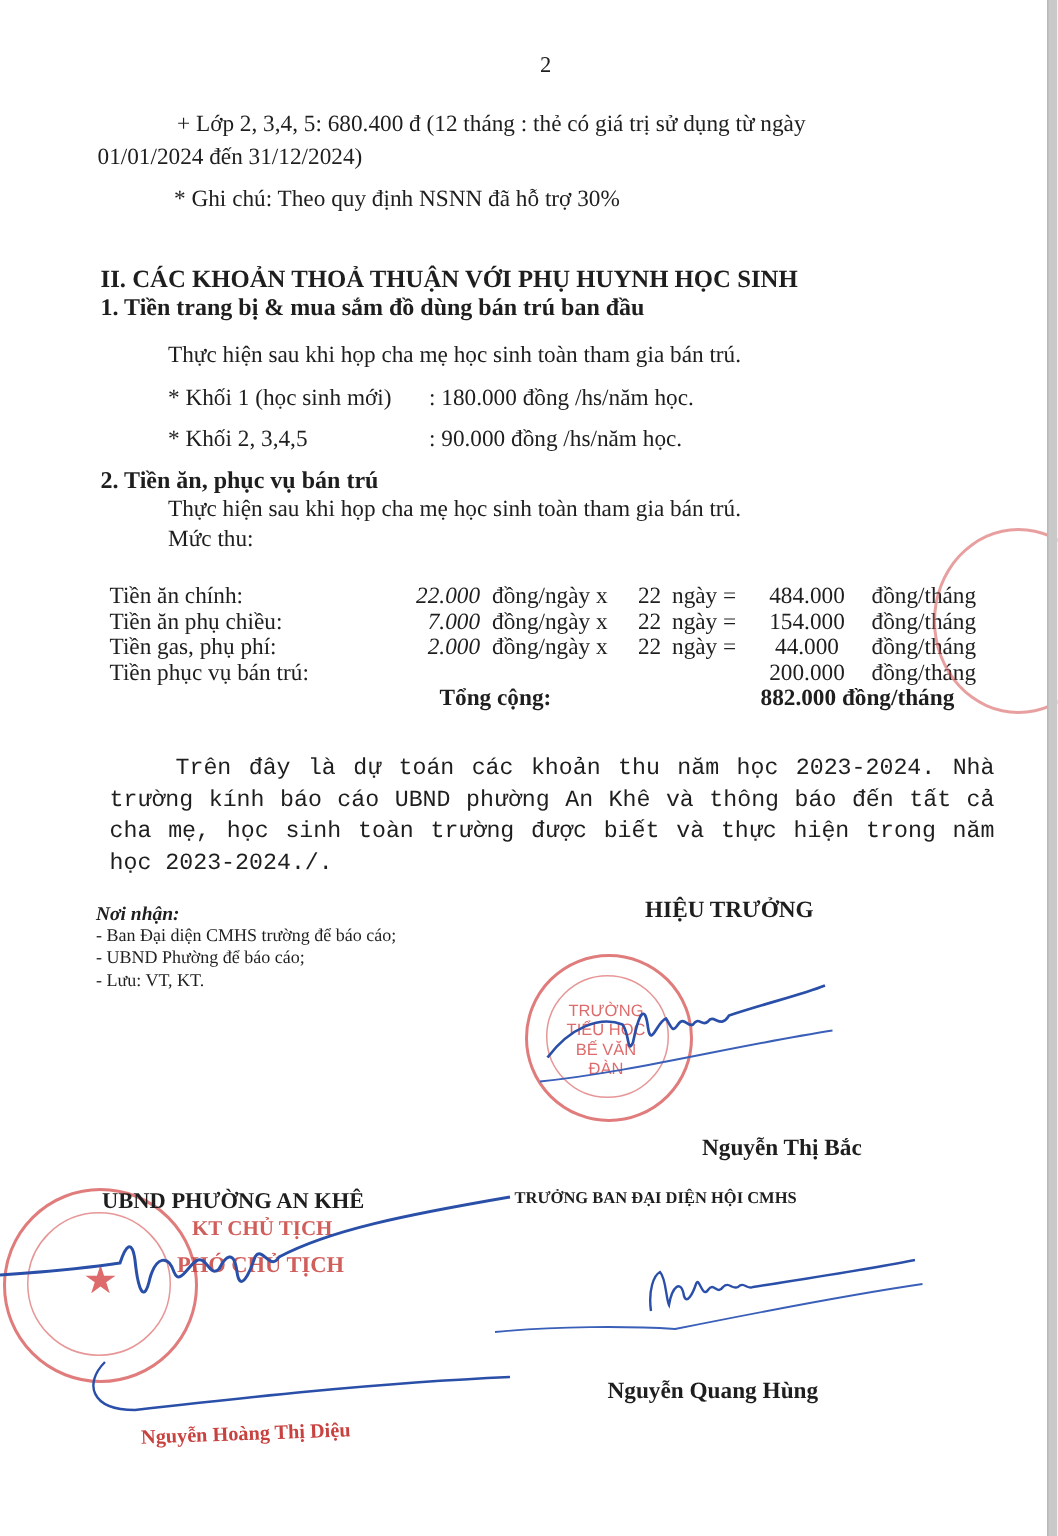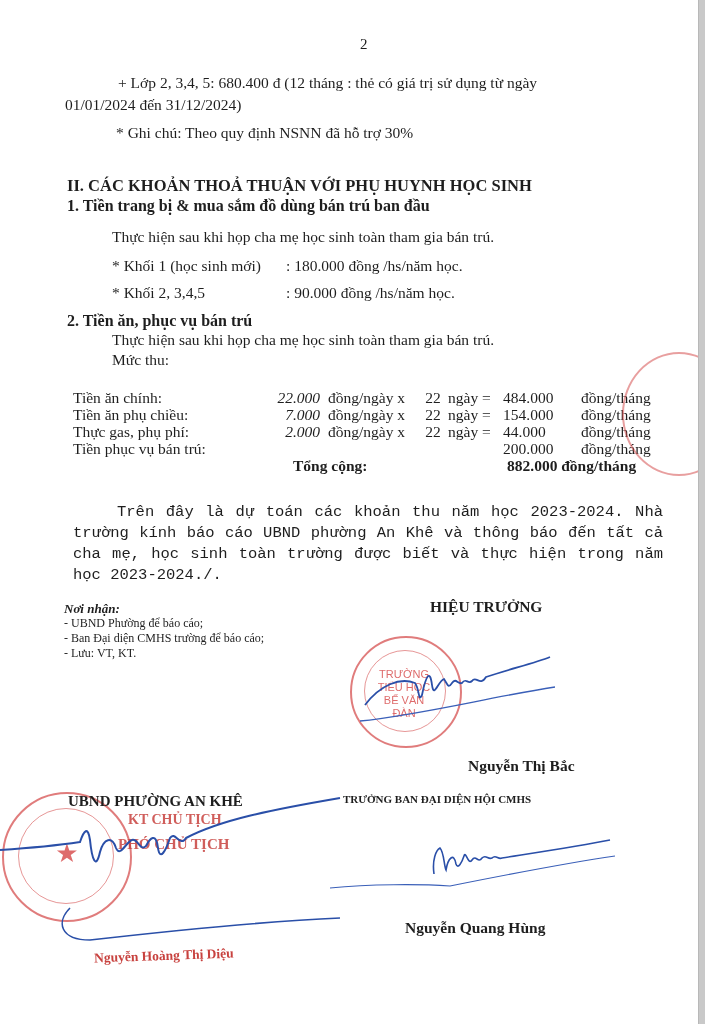--- a/index.html
+++ b/index.html
@@ -16,21 +16,21 @@
     .b { font-weight: bold; }
     .i { }
     .page-num { left: 360px; top: 36px; font-size: 15px; }
     .fee-tbl { position: absolute; left: 73px; top: 389px; font-size: 15.5px; border-collapse: collapse; }
     .fee-tbl td { padding: 0; height: 17px; line-height: 17px; white-space: nowrap; }
     .c-label { width: 175px; }
     .c-rate { width: 72px; text-align: right; padding-right: 8px !important; font-style: italic; }
     .c-unit { width: 90px; }
     .c-days { width: 30px; text-align: center; }
     .c-dunit { width: 55px; }
-    .c-amt { width: 70px; text-align: left; padding-right: 8px !important; margin-top: 20px; }
+    .c-amt { width: 70px; text-align: center; padding-right: 8px !important; margin-top: 20px; }
     .c-cur { width: 70px; }
     .para { position: absolute; left: 73px; top: 502px; width: 590px; font-size: 15.5px; line-height: 21px; text-align: justify; font-family: Liberation Mono, monospace; }
     .para .ind { display: inline-block; width: 44px; }
     .recv { left: 64px; top: 601px; font-size: 12px; line-height: 15px; }
     .recv-title { font-weight: bold; font-style: italic; font-size: 13px; }
     .stamp { position: absolute; border-radius: 50%; border: 2px solid rgba(214, 80, 80, 0.75); }
     .stamp .inner { position: absolute; border-radius: 50%; border: 1px solid rgba(214, 80, 80, 0.6); }
     .stamp-txt { position: absolute; color: rgba(214, 70, 70, 0.8); font-family: "Liberation Sans", sans-serif; font-size: 11px; text-align: center; line-height: 13px; }
     svg.sig { position: absolute; overflow: visible; }
     .red { color: #c8423f; }
@@ -77,21 +77,21 @@
       <tr>
         <td class="c-label">Tiền ăn phụ chiều:</td>
         <td class="c-rate">7.000</td>
         <td class="c-unit">đồng/ngày x</td>
         <td class="c-days">22</td>
         <td class="c-dunit">ngày =</td>
         <td class="c-amt">154.000</td>
         <td class="c-cur">đồng/tháng</td>
       </tr>
       <tr>
-        <td class="c-label">Thực gas, phụ phí:</td>
+        <td class="c-label">Tiền gas, phụ phí:</td>
         <td class="c-rate">2.000</td>
         <td class="c-unit">đồng/ngày x</td>
         <td class="c-days">22</td>
         <td class="c-dunit">ngày =</td>
         <td class="c-amt">44.000</td>
         <td class="c-cur">đồng/tháng</td>
       </tr>
       <tr>
         <td class="c-label">Tiền phục vụ bán trú:</td>
         <td class="c-rate"></td>
@@ -111,22 +111,22 @@
   </table>
 
   <div class="stamp" style="left:622px; top:352px; width:110px; height:120px; border-color: rgba(214,80,80,0.55);"></div>
 
   <div class="para">
     <span class="ind"></span><span>Trên đây là dự toán các khoản thu năm học 2023-2024. Nhà trường kính báo cáo  UBND phường An Khê và thông báo đến tất cả cha mẹ, học sinh toàn trường được biết và thực hiện trong năm học 2023-2024./.</span>
   </div>
 
   <div class="abs recv">
     <div class="recv-title">Nơi nhận:</div>
+    <div>- Ban Đại diện CMHS trường để báo cáo;</div>
     <div>- UBND Phường để báo cáo;</div>
-    <div>- Ban Đại diện CMHS trường để báo cáo;</div>
     <div>- Lưu: VT, KT.</div>
   </div>
 
   <div class="abs b" style="left:430px; top:598px; font-size:15.5px;">HIỆU TRƯỞNG</div>
   <div class="stamp" style="left:350px; top:636px; width:108px; height:108px;">
     <div class="inner" style="left:12px; top:12px; width:80px; height:80px;"></div>
     <div class="stamp-txt" style="left:20px; top:30px; width:64px;">
       <div>TRƯỜNG</div>
       <div>TIỂU HỌC</div>
       <div>BẾ VĂN ĐÀN</div>

